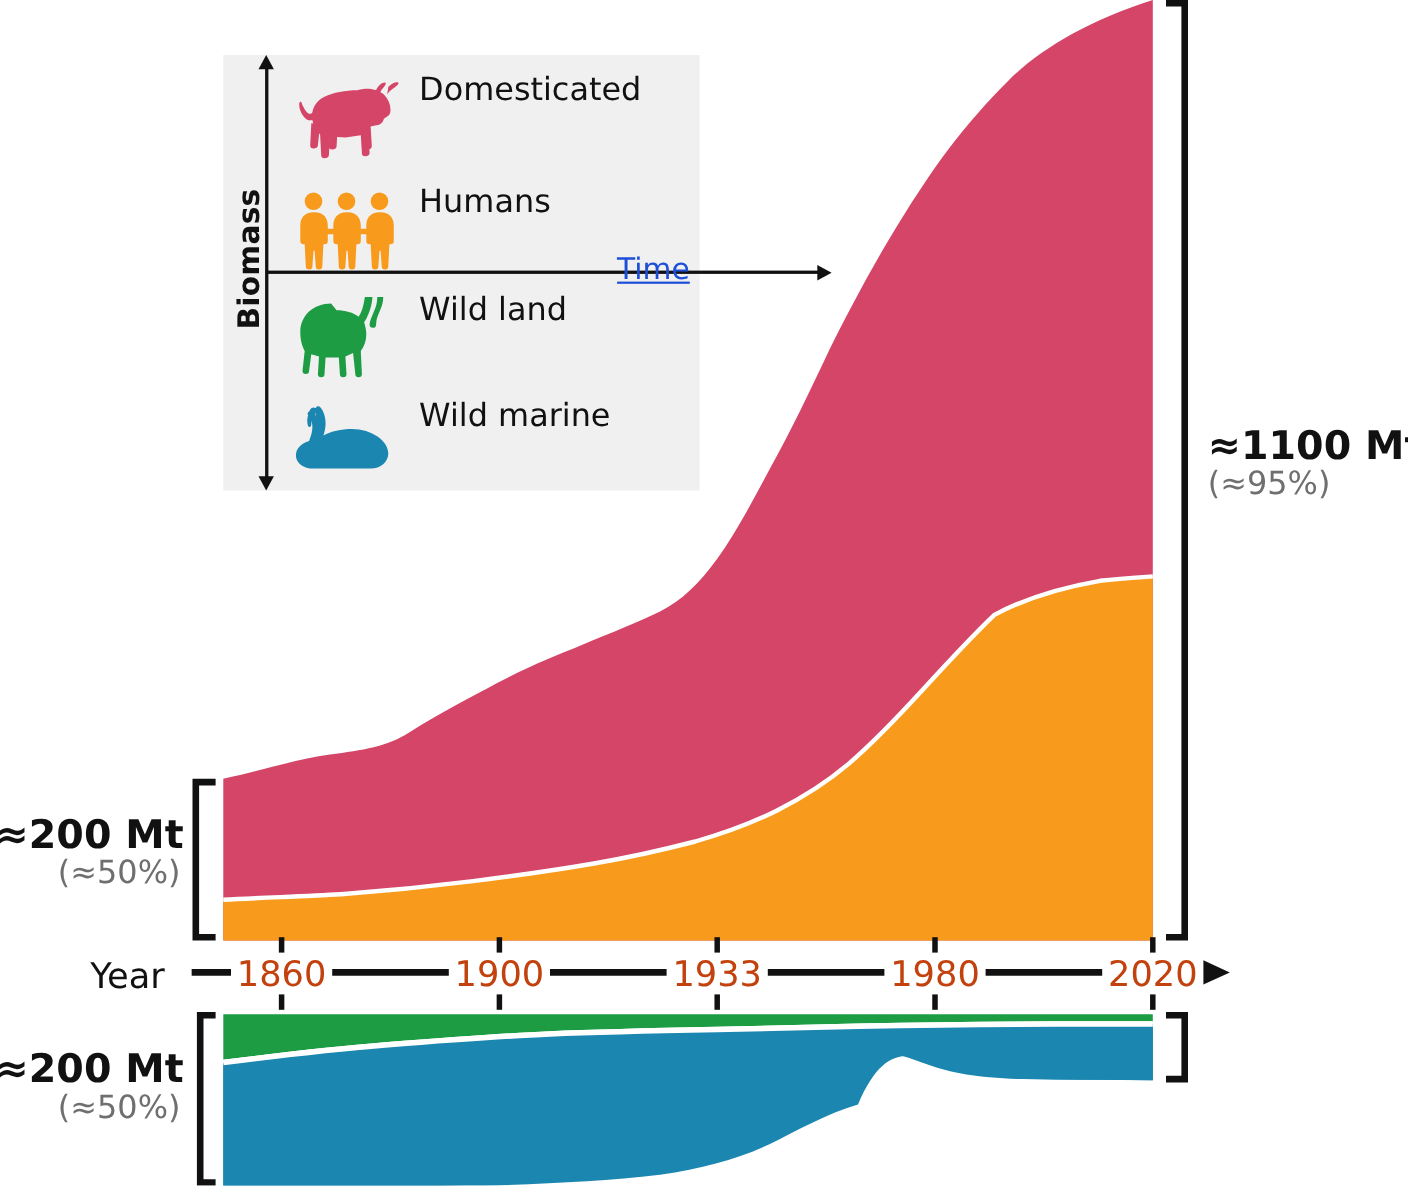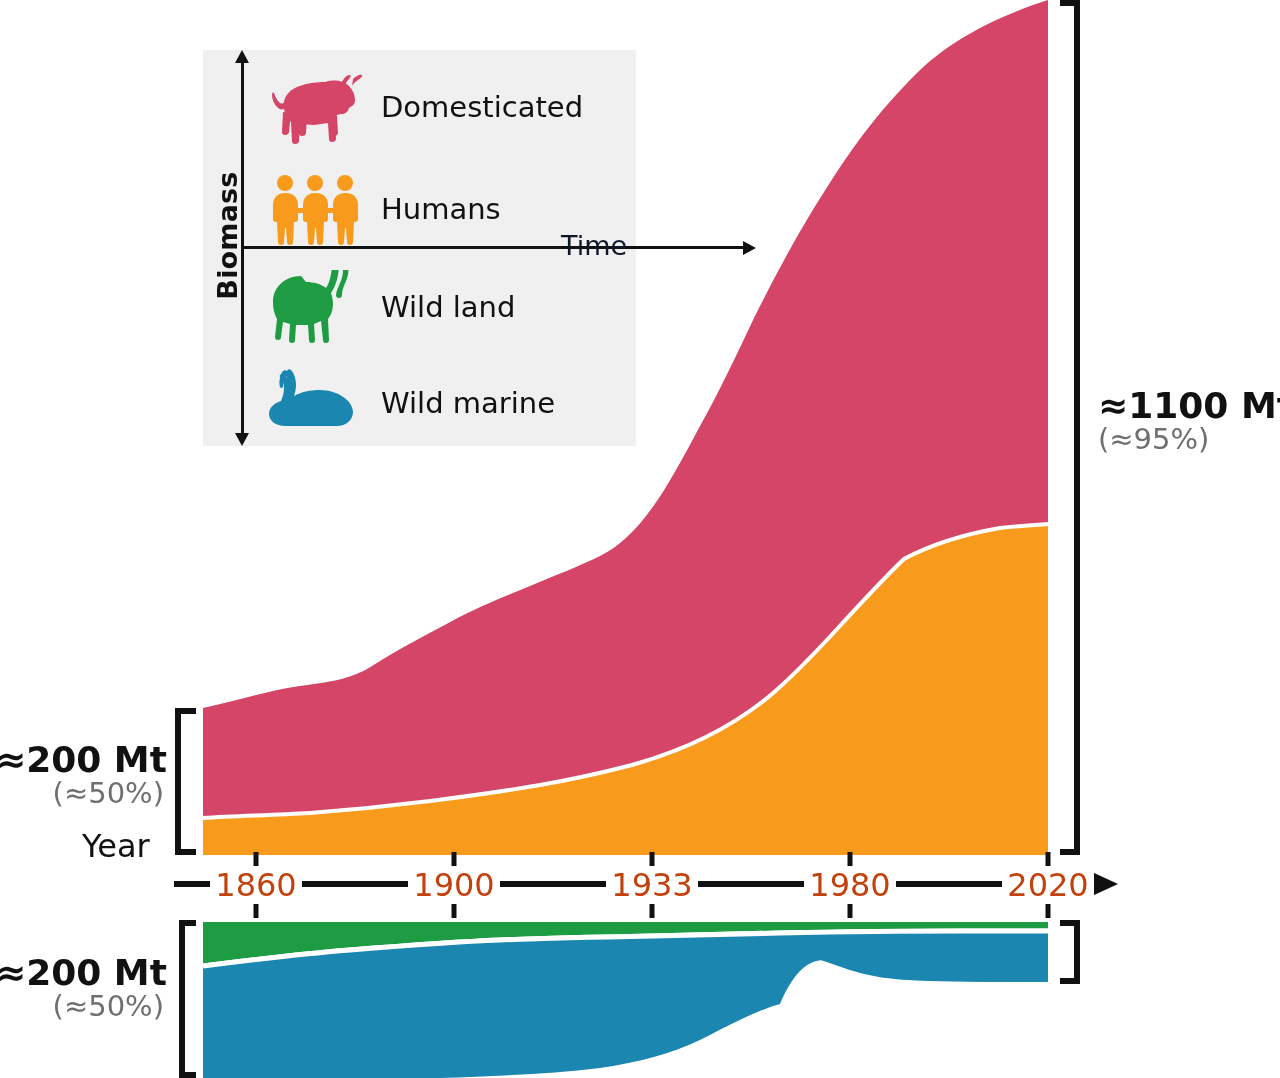--- a/index.html
+++ b/index.html
@@ -32,23 +32,23 @@
     border-top:7.5px solid transparent;border-bottom:7.5px solid transparent;
     border-left:13px solid #111;
   }
   .legend-ylabel{
     position:absolute;left:-41px;top:170px;width:130px;
     transform:rotate(-90deg);text-align:center;
     font-size:27px;font-weight:600;letter-spacing:.2px;color:#111;
   }
   .legend-xlabel{
     position:absolute;left:358px;top:180px;
-    font-size:27px;font-weight:400;color:#0f172a;
-  }
-  .legend-row{position:absolute;display:flex;align-items:center;}
+    font-size:27px;font-weight:400;color:#1d4ed8;text-decoration:underline;
+  }
+  .legend-row{position:absolute;display:flex;align-items:flex-start;}
   .legend-icon{width:108px;height:86px;display:flex;align-items:center;justify-content:center;}
   .legend-icon svg{display:block;}
   .legend-text{font-size:29px;font-weight:400;color:#111;margin-left:12px;white-space:nowrap;}
   #row-domesticated{left:58px;top:14px;}
   #row-humans{left:58px;top:116px;}
   #row-wildland{left:58px;top:214px;}
   #row-wildmarine{left:58px;top:310px;}
 
   
   .chart-svg{position:absolute;left:0;top:0;width:1280px;height:1078px;pointer-events:none;}
@@ -59,21 +59,21 @@
   .ann .small{font-size:29px;font-weight:400;color:#6f6f6f;line-height:1.1;white-space:nowrap;}
   .ann.right-align{text-align:right;}
 
   #ann-left-top{left:-4px;top:742px;width:168px;}
   #ann-left-bottom{left:-4px;top:955px;width:168px;}
   #ann-right-top{left:1098px;top:388px;}
   #ann-right-bottom{left:1093px;top:915px;}
 
   
   #year-label{
-    position:absolute;left:82px;top:827px;
+    position:absolute;left:82px;top:868px;
     font-size:32px;font-weight:400;color:#111;
   }
   .tickyear{
     position:absolute;top:866px;font-size:32px;font-weight:400;color:#c2410c;
     transform:translateX(-50%);
   }
 </style>
 </head>
 <body>
 

